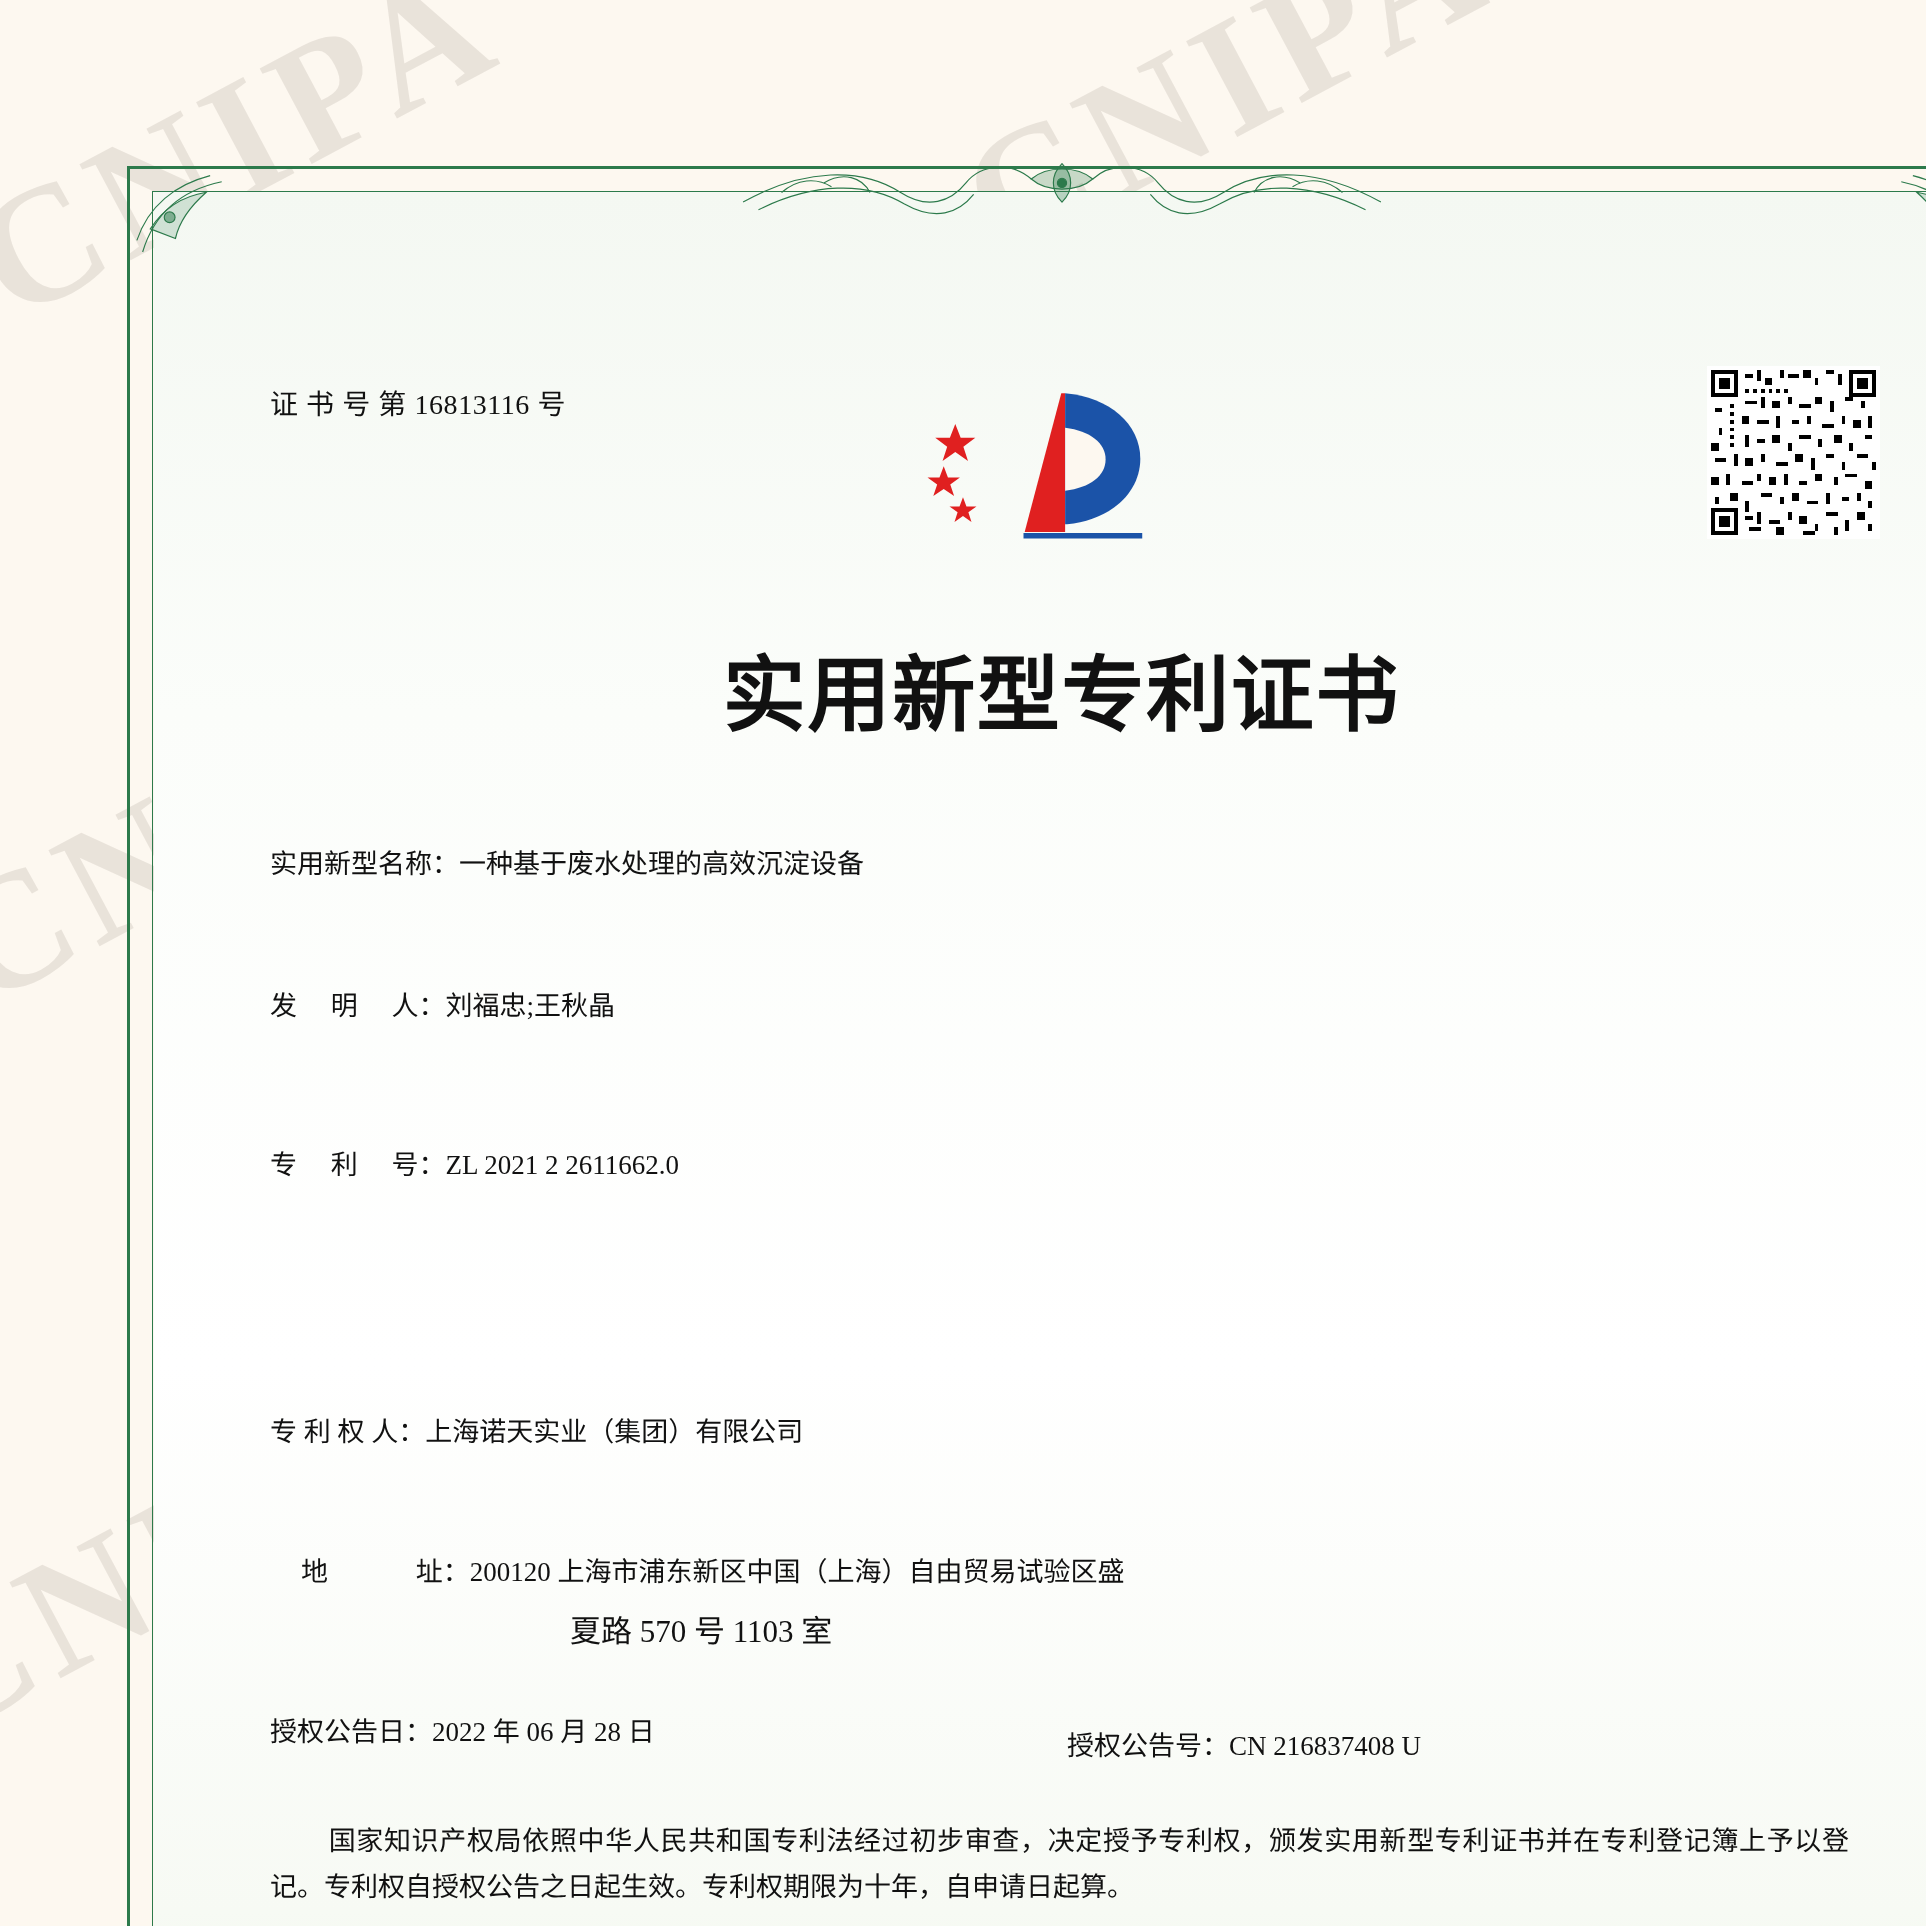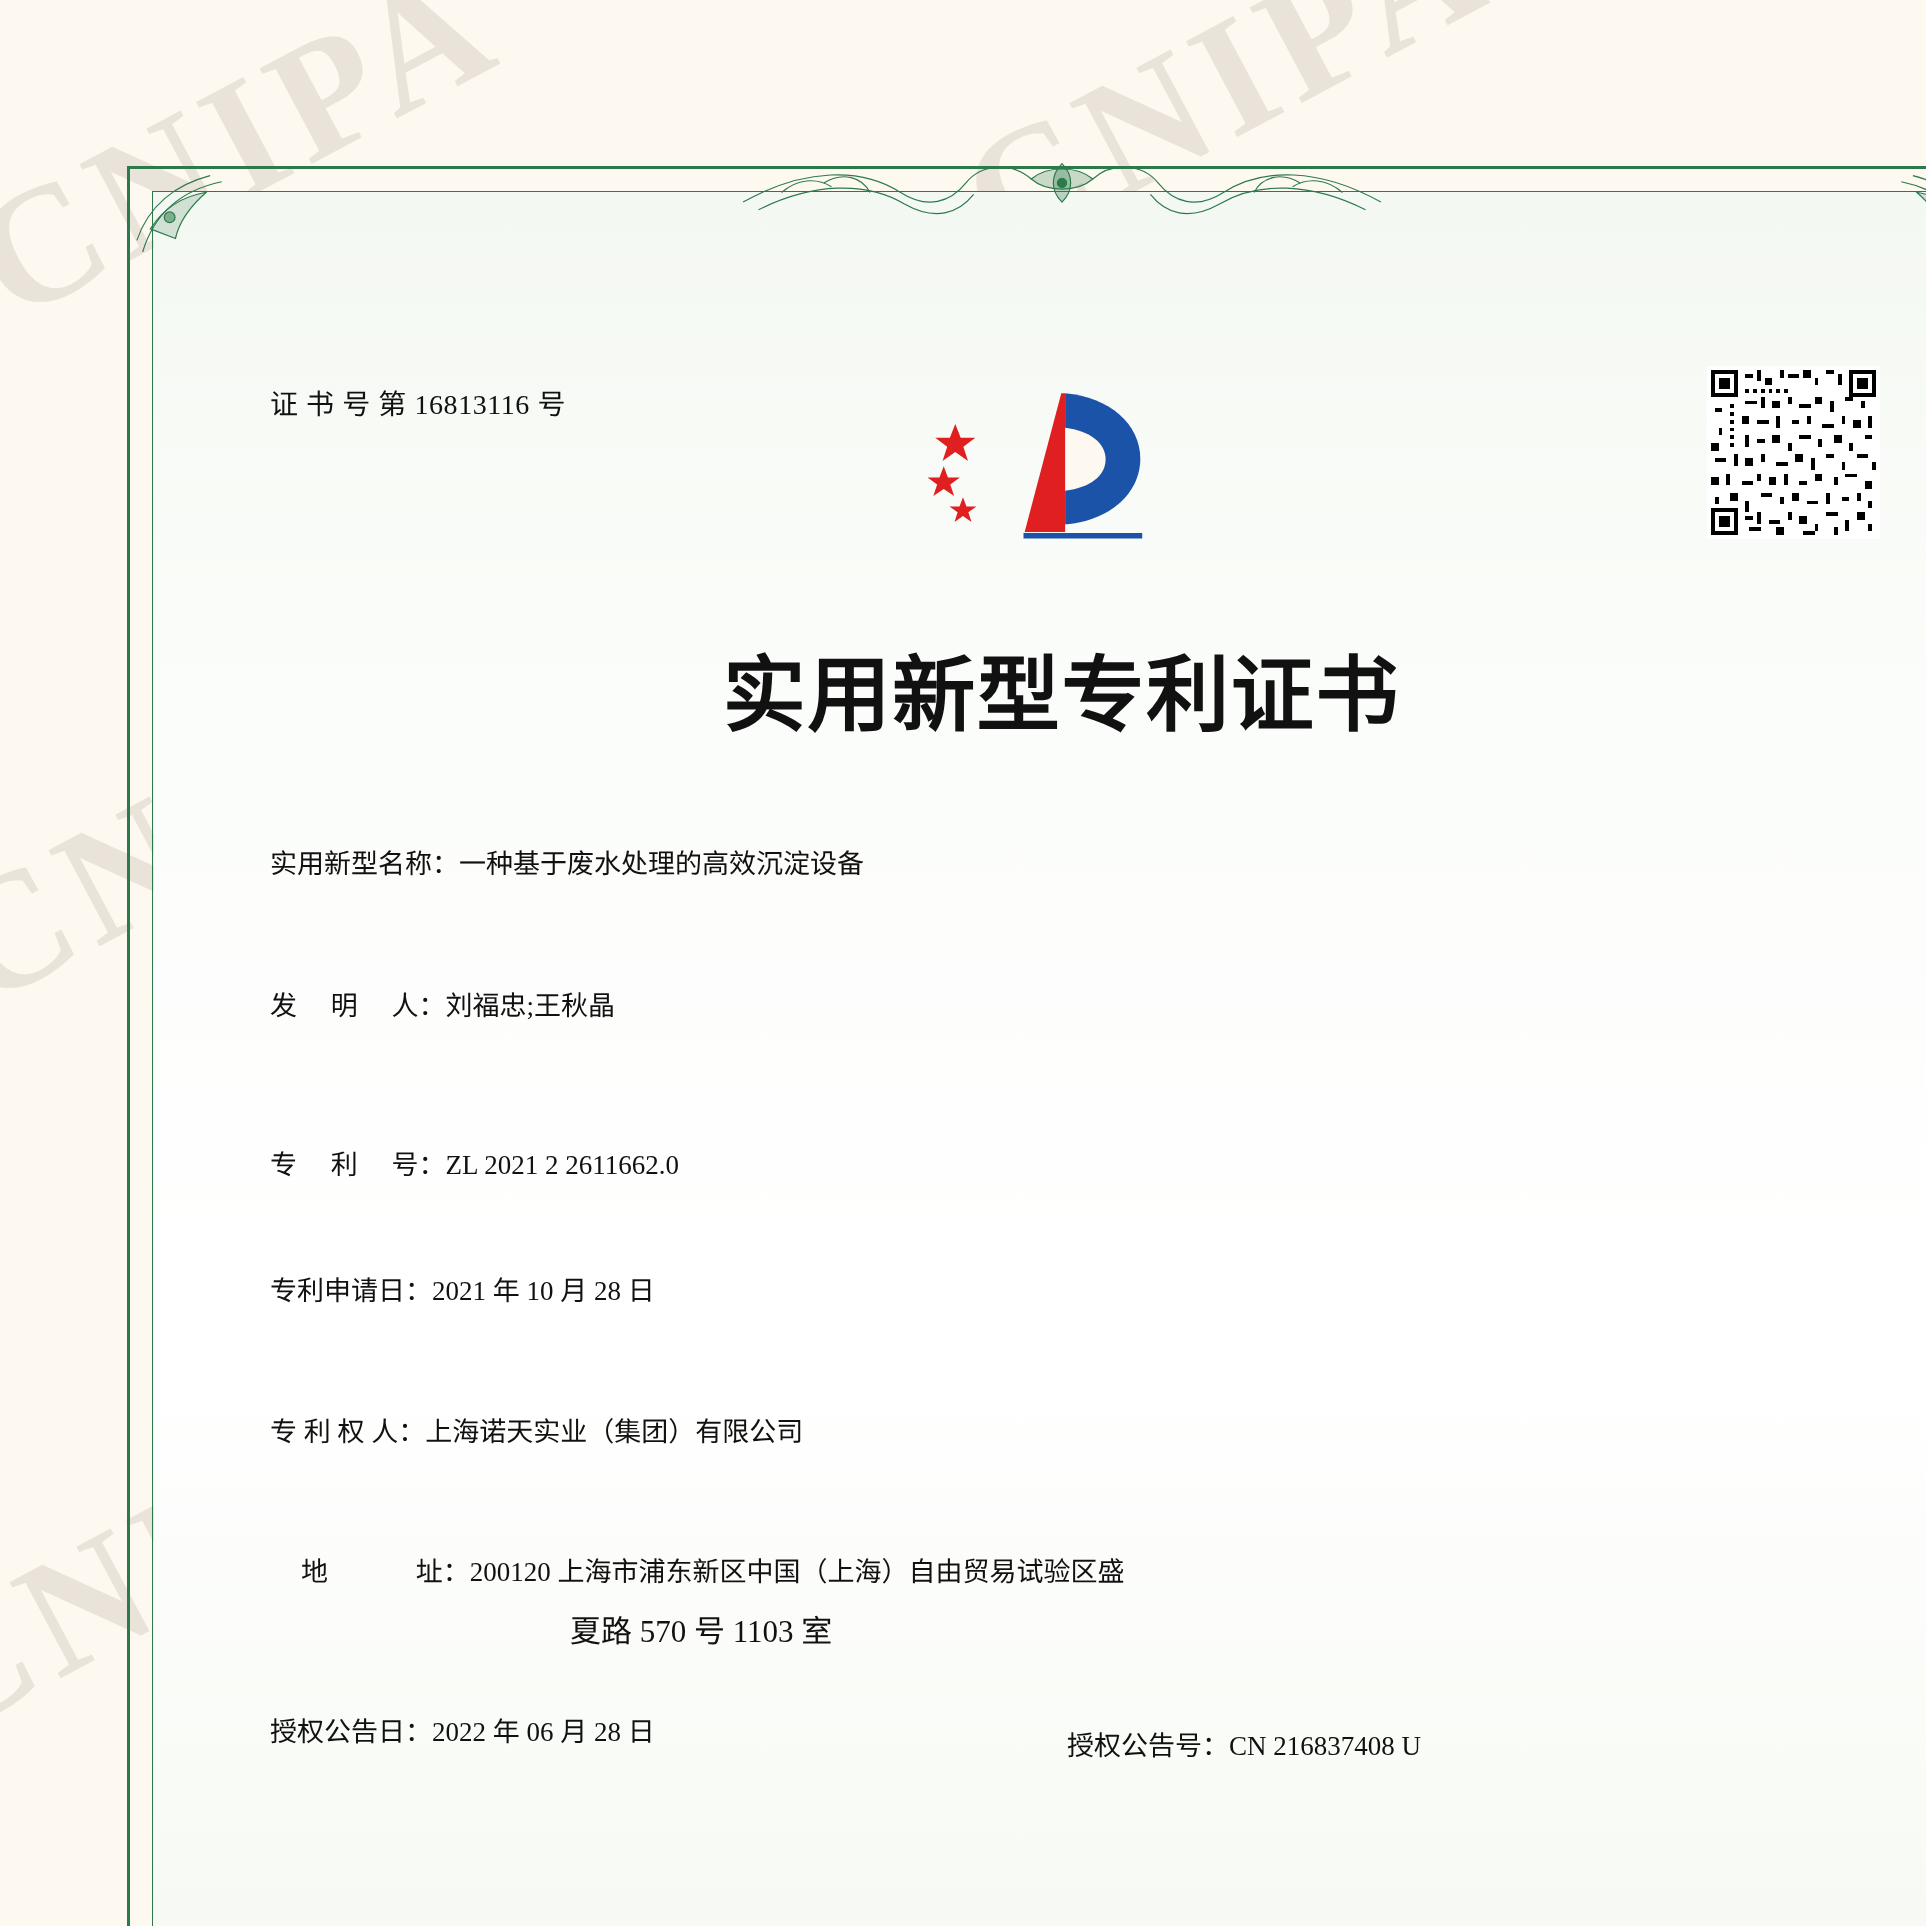--- a/index.html
+++ b/index.html
@@ -383,36 +383,36 @@
     </div>
 
     <div class="field" style="left:270px; top:986px;">
       <span class="lbl">发　 明　 人：</span><span class="val">刘福忠;王秋晶</span>
     </div>
 
     <div class="field" style="left:270px; top:1129px;margin-top:16px;">
       <span class="lbl">专　 利　 号：</span><span class="val">ZL 2021 2 2611662.0</span>
     </div>
 
-    <div class="field" style="left:270px; top:1271px;">
-      <span class="lbl">专利申请日：</span><span class="val">2021 年 10 月 28 日</span>
-    </div>
 
     <div class="field" style="left:270px; top:1412px;">
       <span class="lbl">专 利 权 人：</span><span class="val">上海诺天实业（集团）有限公司</span>
     </div>
 
     <div class="field" style="left:270px; top:1552px;margin-left:31px;">
       <span class="lbl">地　　　 址：</span><span class="val">200120 上海市浦东新区中国（上海）自由贸易试验区盛</span>
     </div>
     <div class="addr-second" style="left:570px; top:1606px;">夏路 570 号 1103 室</div>
 
     <div class="field" style="left:270px; top:1712px;">
       <span class="lbl">授权公告日：</span><span class="val">2022 年 06 月 28 日</span>
     </div>
     <div class="field" style="left:1067px; top:1726px;">
       <span class="lbl">授权公告号：</span><span class="val">CN 216837408 U</span>
     </div>
 
+    <div class="para" style="left:270px; top:1818px; width:1579px;">
+      <span class="indent"></span><span>国家知识产权局依照中华人民共和国专利法经过初步审查，决定授予专利权，颁发实用新型专利证书并在专利登记簿上予以登记。专利权自授权公告之日起生效。专利权期限为十年，自申请日起算。</span>
+    </div>
 
   </div>
 </div>
 
 
 </body></html>

